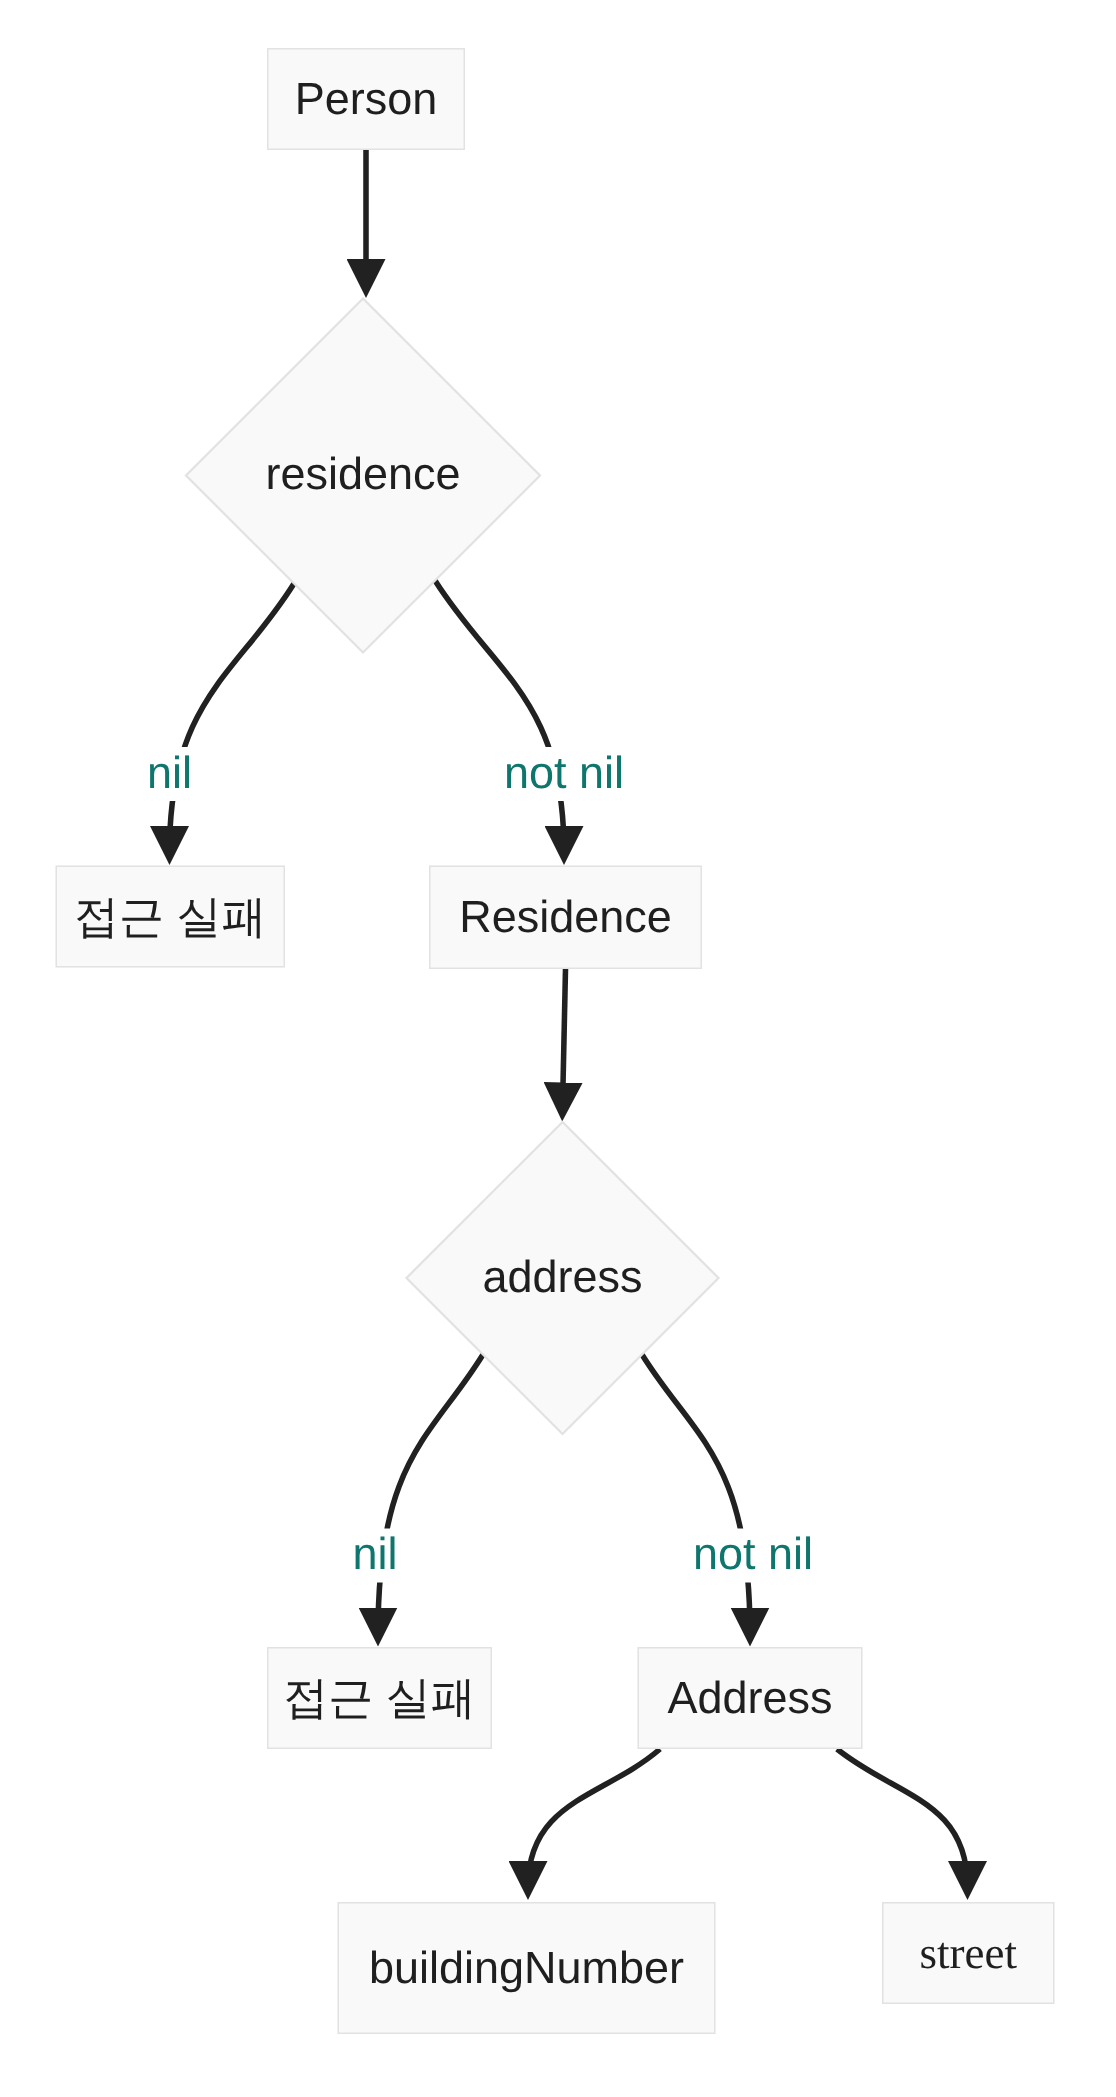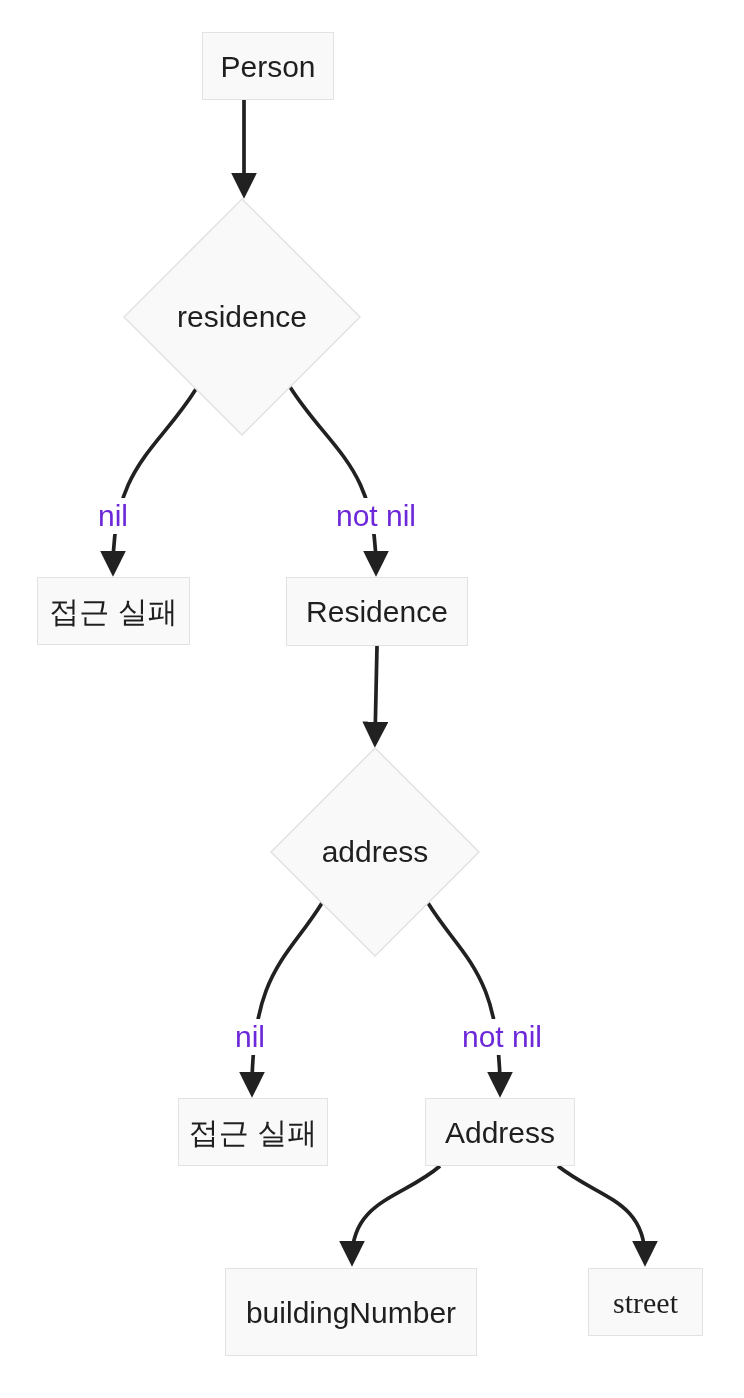--- a/index.html
+++ b/index.html
@@ -56,24 +56,24 @@
     white-space: nowrap;
     color: #1f1f1f;
   }
   .edge-label {
     position: absolute;
     transform: translate(-50%, -50%);
     background: #ffffff;
     padding: 1px 5px;
     font-size: 30px;
     white-space: nowrap;
-    color: #6d28d9;
+    color: #0f766e;
   }
   
-  .pos-person          { left: 178px; top: 32px;   width: 132px; height: 68px; margin-left: 24px; }
+  .pos-person          { left: 178px; top: 32px;   width: 132px; height: 68px; }
   .pos-fail1           { left: 37px;  top: 577px;  width: 153px; height: 68px; }
   .pos-residence       { left: 286px; top: 577px;  width: 182px; height: 69px; }
   .pos-fail2           { left: 178px; top: 1098px; width: 150px; height: 68px; }
   .pos-address         { left: 425px; top: 1098px; width: 150px; height: 68px; }
   .pos-building-number { left: 225px; top: 1268px; width: 252px; height: 88px; text-align: right; }
   .pos-street          { left: 588px; top: 1268px; width: 115px; height: 68px; font-family: Liberation Serif, serif; }
   .pos-dlabel-residence { left: 122px; top: 297px; width: 240px; height: 40px; }
   .pos-dlabel-address   { left: 255px; top: 832px; width: 240px; height: 40px; }
   .pos-elabel-nil1    { left: 113px; top: 516px; }
   .pos-elabel-notnil1 { left: 376px; top: 516px; }

